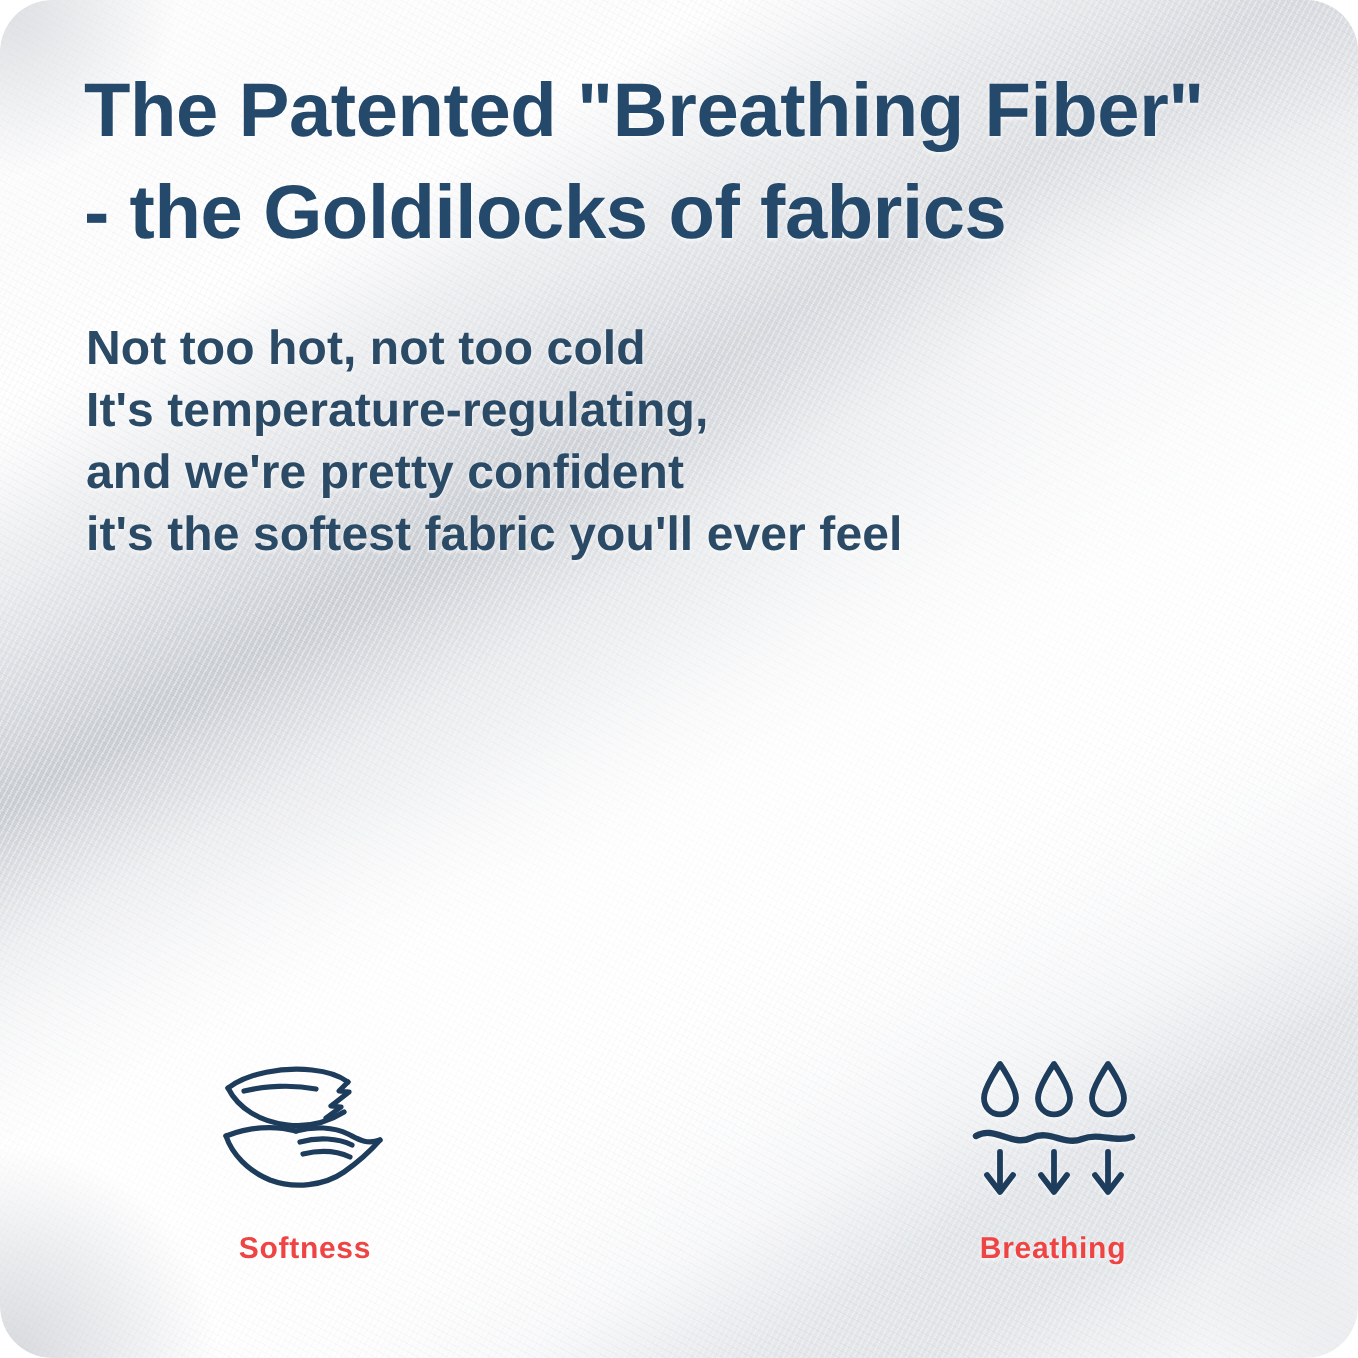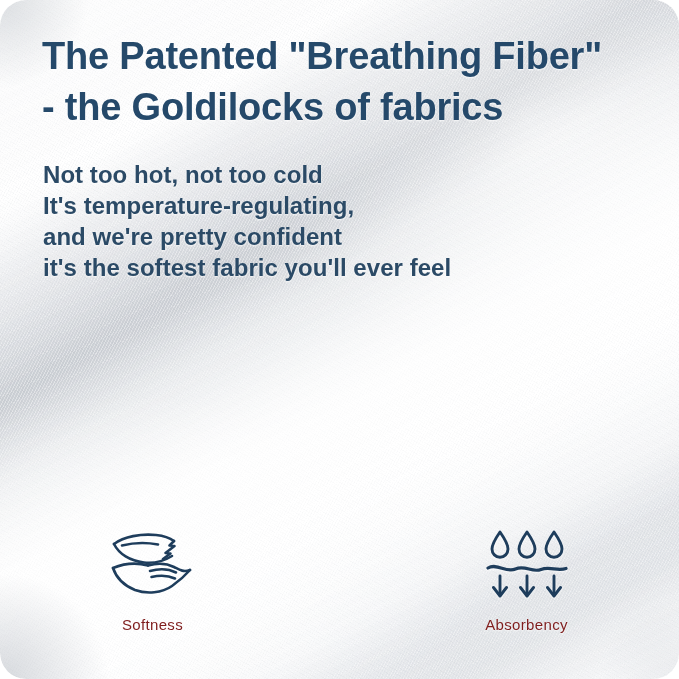--- a/index.html
+++ b/index.html
@@ -173,25 +173,25 @@
     display: flex;
     align-items: center;
     justify-content: center;
   }
   .feature-icon svg {
     display: block;
     filter: drop-shadow(0 1px 1px rgba(255,255,255,0.75));
   }
   .feature-label {
     margin-top: 14px;
-    color: #7f1d1d;
+    color: #ef4444;
     font-size: 15px;
     line-height: 18px;
     letter-spacing: 0.35px;
-    font-weight: 400;
+    font-weight: 700;
     text-shadow: 0 1px 2px rgba(255,255,255,0.85);
   }
 </style>
 </head>
 <body>
 
 <div class="banner">
 
   <div class="fabric-base"></div>
   <div class="fabric-folds"></div>
@@ -247,17 +247,17 @@
           <path d="M2 39 C11 33.5, 20 44.5, 29.5 40 C39 35.5, 46 44, 55 40.5 C64 37, 71 42.5, 80 39.5" stroke-width="3.2"></path>
 
           <path d="M14 47 L14 66"></path>
           <path d="M7.5 58.5 L14 67 L20.5 58.5"></path>
           <path d="M41 47 L41 66"></path>
           <path d="M34.5 58.5 L41 67 L47.5 58.5"></path>
           <path d="M68 47 L68 66"></path>
           <path d="M61.5 58.5 L68 67 L74.5 58.5"></path>
         </svg>
       </div>
-      <div class="feature-label">Absorbency</div>
+      <div class="feature-label">Breathing</div>
     </div>
 
   </div>
 </div>
 
 </body></html>

